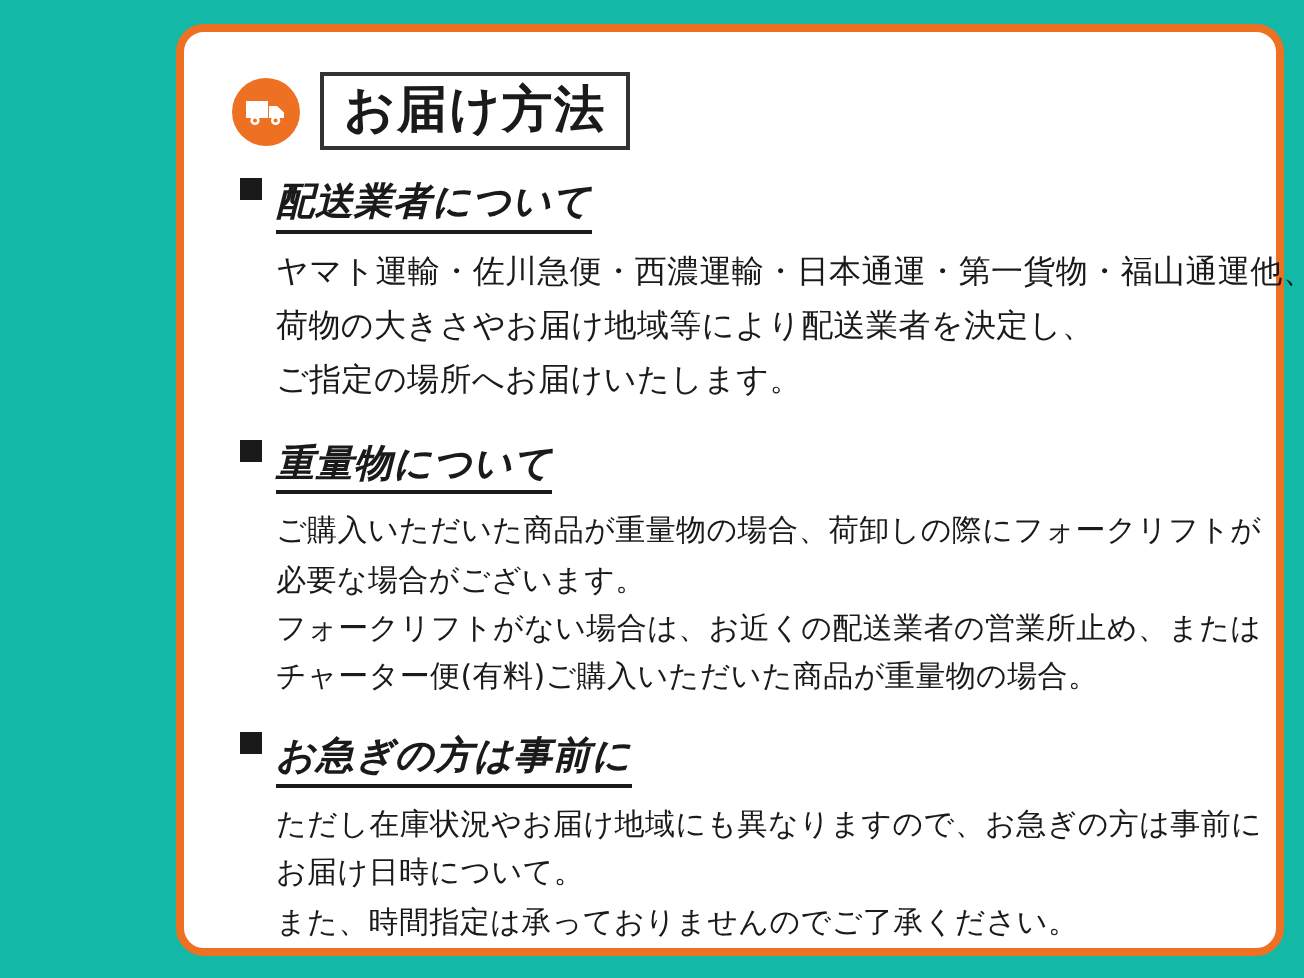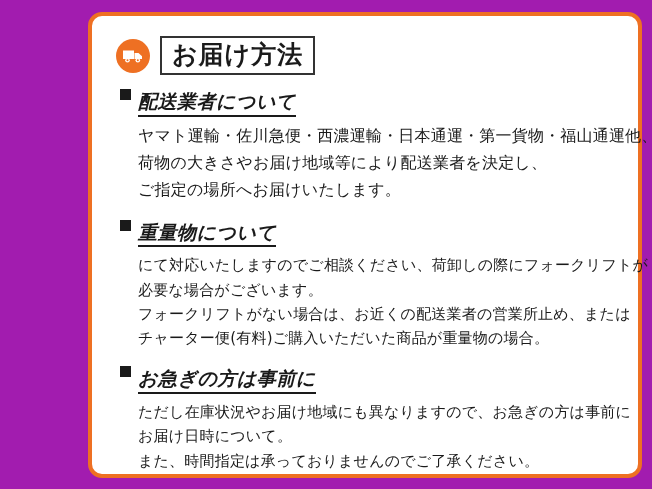--- a/index.html
+++ b/index.html
@@ -10,21 +10,21 @@
     width: 652px;
     height: 489px;
     background: #f0f0f0;
     font-family: "DejaVu Sans", sans-serif;
     overflow: hidden;
   }
   .page {
     position: relative;
     width: 652px;
     height: 489px;
-    background: #a21caf;
+    background: #14b8a6;
     box-sizing: border-box;
   }
   .panel {
     position: absolute;
     left: 88px;
     top: 12px;
     width: 554px;
     height: 466px;
     background: #ffffff;
     border: 4px solid #ee7023;
@@ -123,21 +123,21 @@
         <div class="line">ご指定の場所へお届けいたします。</div>
       </div>
     </div>
 
     <div class="section">
       <div class="sec-head">
         <span class="sec-square"></span>
         <span class="sec-title">重量物について</span>
       </div>
       <div class="sec-body">
-        <div class="line">にて対応いたしますのでご相談ください、荷卸しの際にフォークリフトが</div>
+        <div class="line">ご購入いただいた商品が重量物の場合、荷卸しの際にフォークリフトが</div>
         <div class="line">必要な場合がございます。</div>
         <div class="line">フォークリフトがない場合は、お近くの配送業者の営業所止め、または</div>
         <div class="line">チャーター便(有料)ご購入いただいた商品が重量物の場合。</div>
       </div>
     </div>
 
     <div class="section">
       <div class="sec-head">
         <span class="sec-square"></span>
         <span class="sec-title">お急ぎの方は事前に</span>

